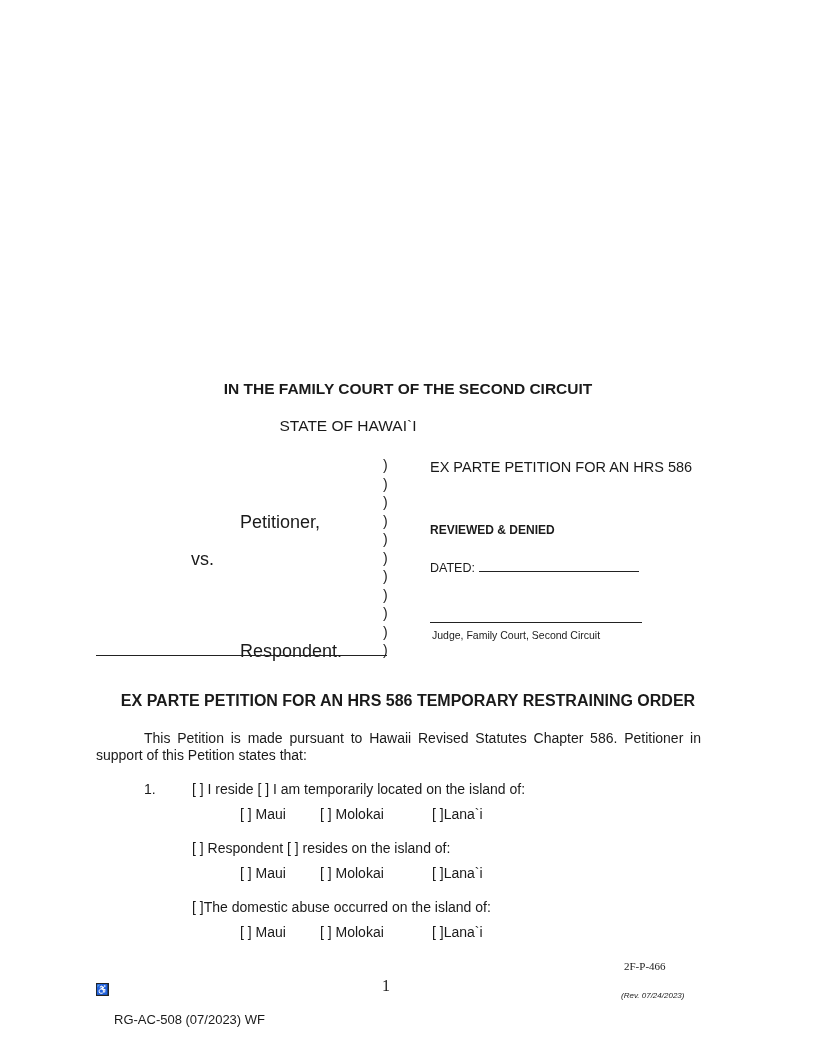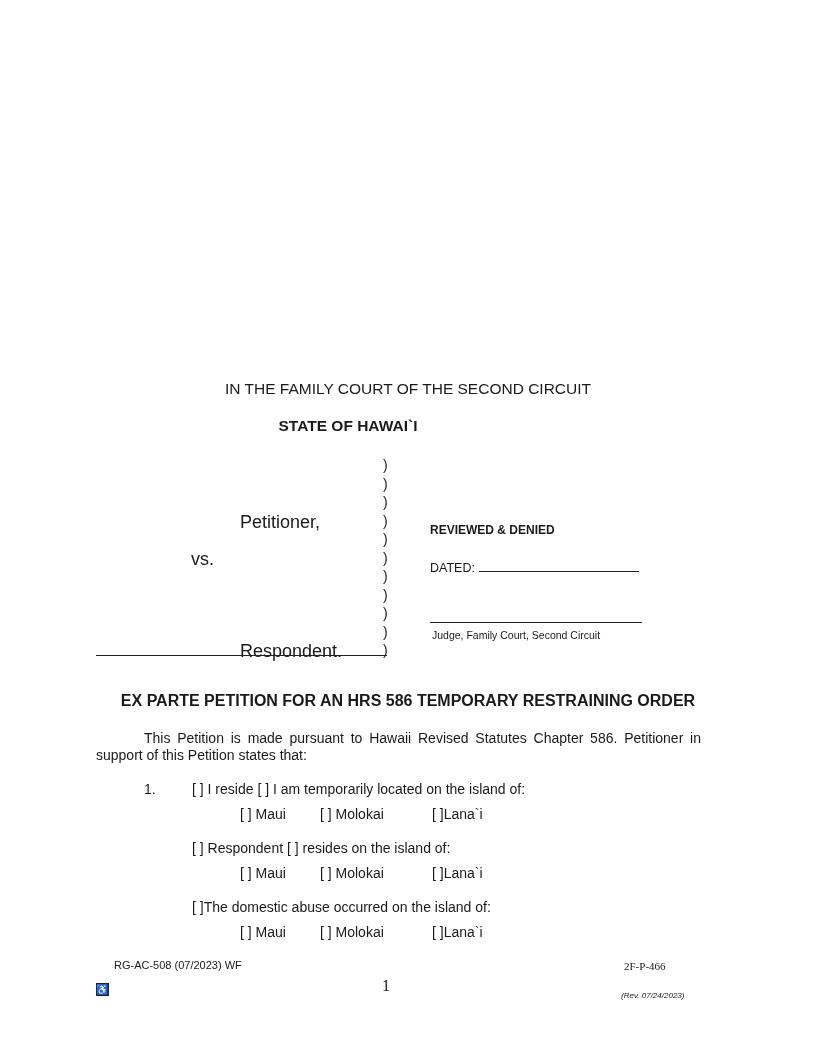--- a/index.html
+++ b/index.html
@@ -1,22 +1,22 @@
 <!DOCTYPE html>
 <html><head>
   <meta charset="utf-8">
   <style>
     html, body { margin: 0; padding: 0; background: #ffffff; }
     body {
       width: 816px; height: 1056px; position: relative; overflow: hidden;
       font-family: "Liberation Sans", sans-serif; color: #1a1a1a;
     }
     .abs { position: absolute; white-space: nowrap; }
-    .court-title { left: 0; width: 816px; top: 380px; text-align: center; font-size: 15.5px; font-weight: normal; }
-    .state-title { left: 0; width: 696px; top: 417px; text-align: center; font-size: 15.5px; font-weight: bold; }
+    .court-title { left: 0; width: 816px; top: 380px; text-align: center; font-size: 15.5px; font-weight: bold; }
+    .state-title { left: 0; width: 696px; top: 417px; text-align: center; font-size: 15.5px; font-weight: normal; }
 
     .paren { left: 383px; font-size: 14px; line-height: 18px; }
     .caption-label { font-size: 18px; }
     .petitioner { left: 240px; top: 512px; }
     .vs { left: 191px; top: 549px; }
     .respondent { left: 240px; top: 641px; }
     .respondent-line { left: 96px; top: 655px; width: 291px; height: 0; border-top: 1px solid #222; }
 
     .right-title { left: 430px; top: 458px; font-size: 14.5px; line-height: 19px; white-space: normal; width: 300px; }
     .reviewed { left: 430px; top: 523px; font-size: 12px; font-weight: bold; }
@@ -29,21 +29,21 @@
     .intro { left: 96px; top: 730px; width: 605px; font-size: 14px; line-height: 17px; white-space: normal; text-indent: 48px; text-align: justify; text-align-last: left; }
 
     .row { font-size: 14px; }
     .num1 { left: 144px; top: 781px; }
     .line1 { left: 192px; top: 781px; }
     .isl-row { font-size: 14px; }
 
     .footer-code { left: 624px; top: 960px; font-family: "Liberation Serif", serif; font-size: 11px; }
     .page-num { left: 382px; top: 977px; font-family: "Liberation Serif", serif; font-size: 16px; }
     .rev { left: 621px; top: 991px; font-size: 8px; font-style: italic; }
-    .form-id { left: 114px; top: 959px; font-size: 11px; }
+    .form-id { left: 114px; top: 1012px; font-size: 13px; }
     .access-icon { left: 96px; top: 983px; width: 13px; height: 13px; background: #222; color: #fff; font-size: 10px; line-height: 13px; text-align: center; }
     .cb { letter-spacing: 0; }
   </style>
 </head>
 <body>
 
 <div class="abs court-title">IN THE FAMILY COURT OF THE SECOND CIRCUIT</div>
 <div class="abs state-title">STATE OF HAWAI`I</div>
 
 <div class="abs paren" style="top:456px">)</div>
@@ -57,20 +57,21 @@
 <div class="abs paren" style="top:604px">)</div>
 <div class="abs paren" style="top:622.5px">)</div>
 <div class="abs paren" style="top:641px">)</div>
 
 <div class="abs caption-label petitioner">Petitioner,</div>
 <div class="abs caption-label vs">vs.</div>
 <div class="abs caption-label respondent">Respondent.</div>
 <div class="abs respondent-line"></div>
 
 <div class="abs right-title">
+  <div>EX PARTE PETITION FOR AN HRS 586</div>
 </div>
 <div class="abs reviewed">REVIEWED &amp; DENIED</div>
 <div class="abs dated">
   <span>DATED:</span><span class="dated-line"></span>
 </div>
 <div class="abs sig-line"></div>
 <div class="abs judge">Judge, Family Court, Second Circuit</div>
 
 <div class="abs main-title">EX PARTE PETITION FOR AN HRS 586 TEMPORARY RESTRAINING ORDER</div>
 <div class="abs intro">This Petition is made pursuant to Hawaii Revised Statutes Chapter 586.  Petitioner in support of this Petition states that:</div>

